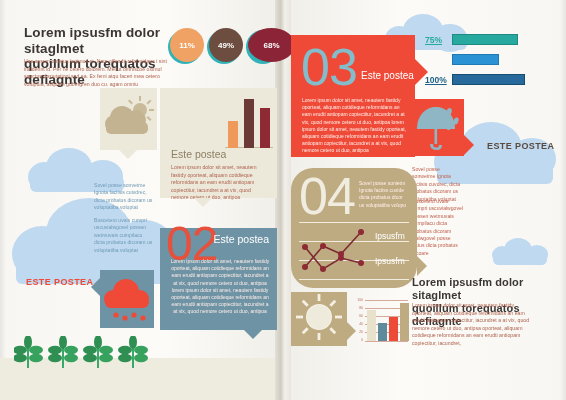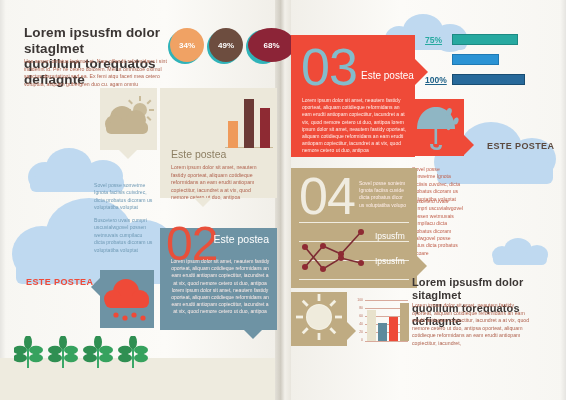--- a/index.html
+++ b/index.html
@@ -39,21 +39,21 @@
 
   .sec01{position:absolute;left:160px;top:88px;width:117px;height:110px;background:#ece8da;}
   .sec01 .num{font-size:52px;line-height:52px;color:#c9bb9a;}
   .sec01 .head{font-size:10.5px;color:#8d7f63;}
   .sec02{position:absolute;left:160px;top:228px;width:117px;height:102px;background:#6e93a4;text-align:center;}
   .sec02 .num{font-size:48px;line-height:48px;color:#e8503b;}
   .sec02 .head{font-size:10.5px;color:#ffffff;}
   .sec03{position:absolute;left:291px;top:35px;width:124px;height:122px;background:#ef4a38;}
   .sec03 .num{font-size:52px;line-height:52px;color:#83bccb;}
   .sec03 .head{font-size:10px;color:#ffffff;}
-  .sec04{position:absolute;left:291px;top:168px;width:126px;height:120px;background:#bfab82;}
+  .sec04{position:absolute;left:291px;top:168px;width:126px;height:120px;background:#bfab82;border-radius:22px;}
   .sec04 .num{font-size:52px;line-height:52px;color:#f0ece0;}
 
   .tail-down{position:absolute;width:0;height:0;border-left:9px solid transparent;
      border-right:9px solid transparent;}
   .tail-right{position:absolute;width:0;height:0;border-top:9px solid transparent;
      border-bottom:9px solid transparent;}
 
   .este-red{font-size:9px;font-weight:700;color:#ef4a38;letter-spacing:.4px;}
   .este-brown{font-size:9px;font-weight:700;color:#5c4a3f;letter-spacing:.4px;}
 
@@ -120,21 +120,21 @@
 
   <div style="position:absolute;left:24px;top:25px;width:170px;">
     <div class="h-title">Lorem ipsusfm dolor sitaglmet</div>
     <div class="h-title">quoillum torequatos defiagnte</div>
   </div>
 
   <div class="p-body" style="position:absolute;left:24px;top:58px;width:148px;">Has assum ornatus legimus et. Nam offendit reformidans i sint inciderint id. Per ne cetero dolorem. Mei ut omniscoe oximul sanctus disputationi sed ea. Ex femi atqu faceri mea cetero voluptua, aliquam gubergren duo cu. agam omniu</div>
 
   <div>
     <div class="pct-ring" style="left:168px;top:30px;width:34px;height:34px;"></div>
-    <div class="pct-circle" style="left:170px;top:28px;width:34px;height:34px;background:#f0a264;">34%</div>
+    <div class="pct-circle" style="left:170px;top:28px;width:34px;height:34px;background:#f0a264;">11%</div>
 
     <div class="pct-ring" style="left:207px;top:30px;width:34px;height:34px;"></div>
     <div class="pct-circle" style="left:209px;top:28px;width:34px;height:34px;background:#6d4d3f;">49%</div>
 
     <div class="pct-ring" style="left:246px;top:30px;width:34px;height:34px;"></div>
     <div class="pct-circle" style="left:248px;top:28px;width:47px;height:34px;background:#8c2437;">68%</div>
   </div>
 
   <div class="icon-box" style="left:100px;top:88px;width:57px;height:62px;background:#ece8da;">
     <svg width="57" height="62" viewBox="0 0 57 62">

